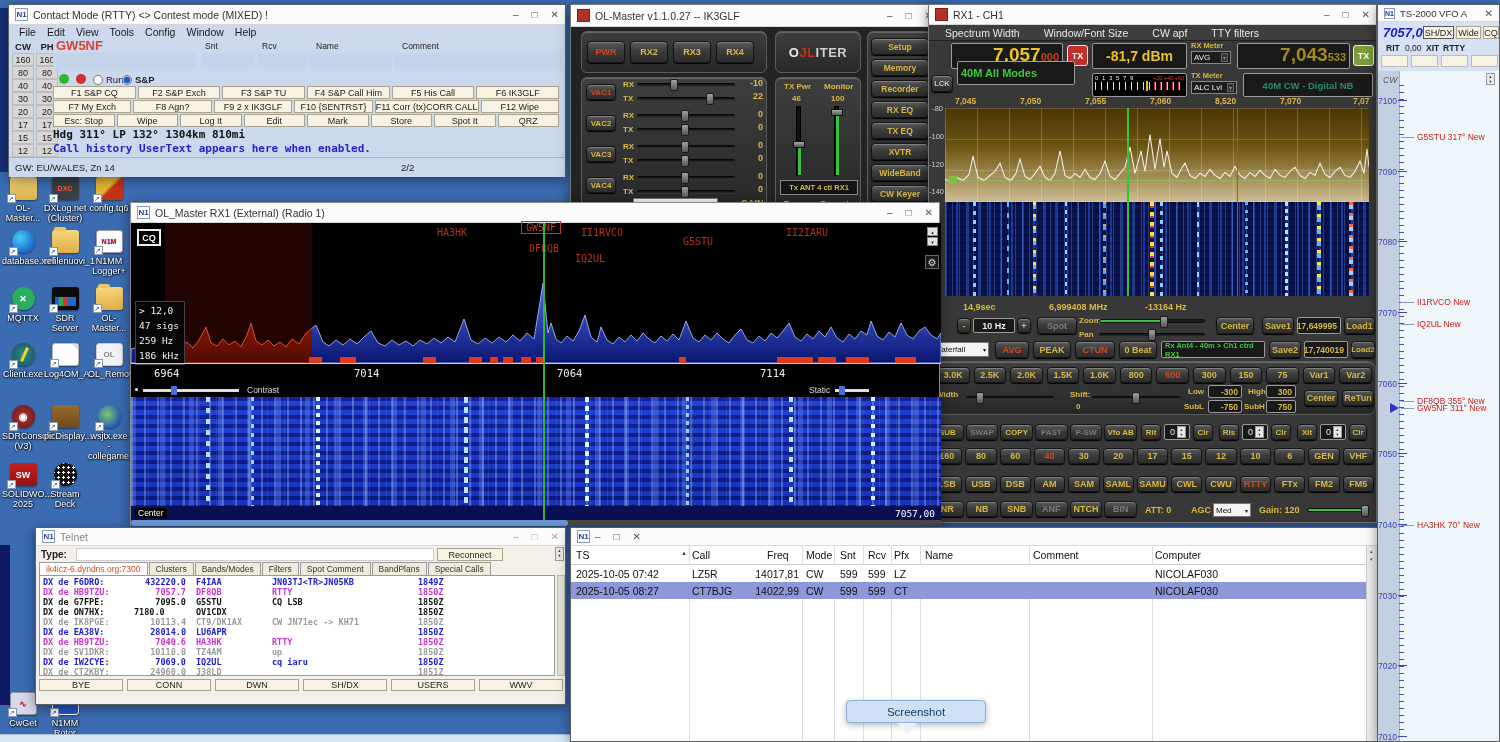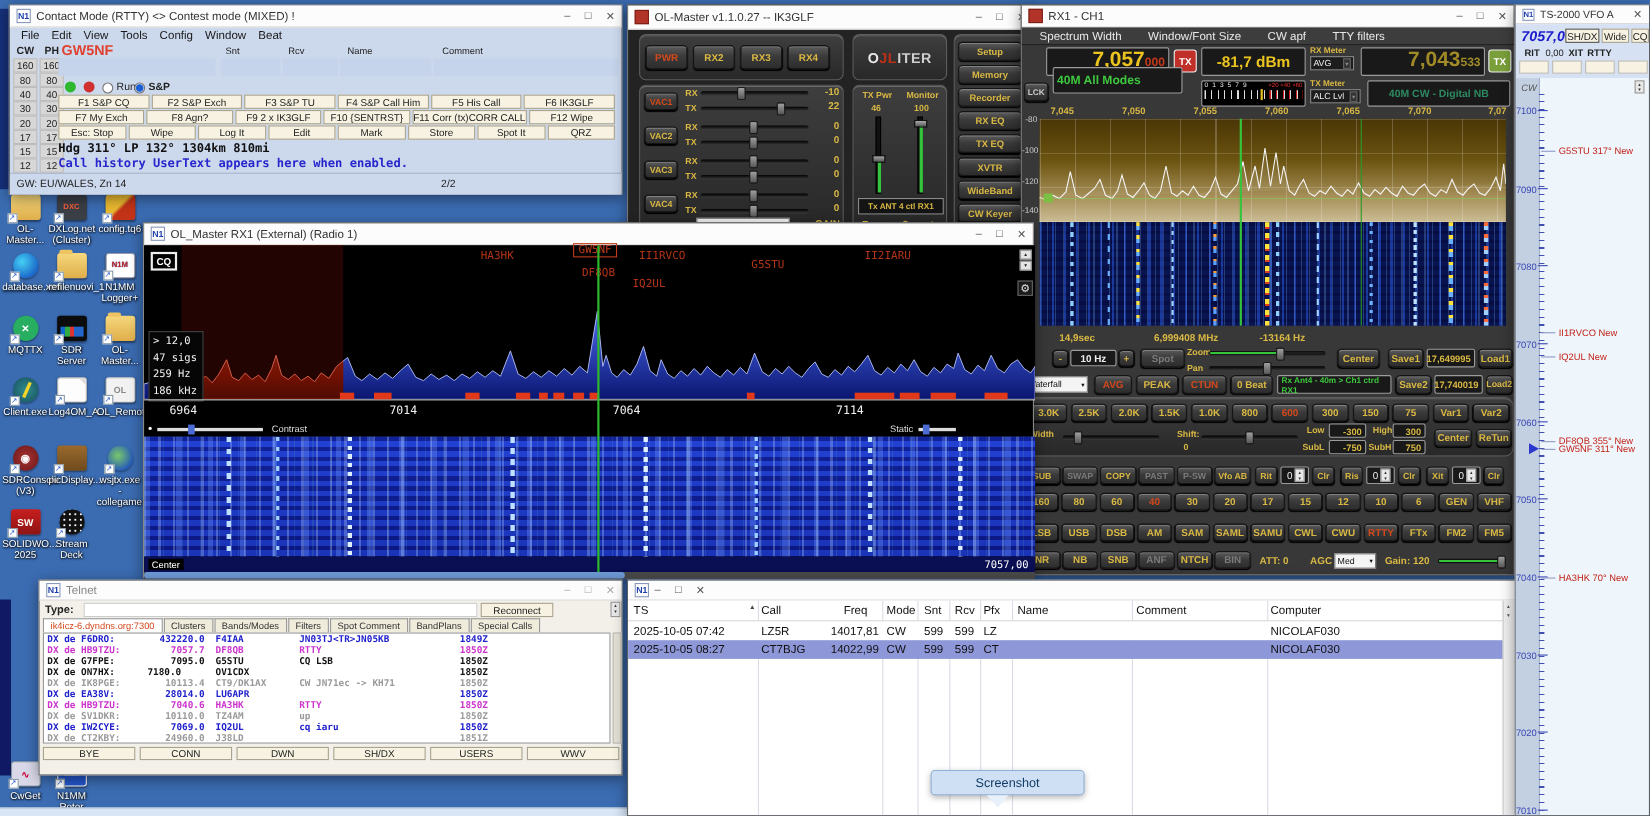--- a/index.html
+++ b/index.html
@@ -231,21 +231,21 @@
       </span>
   </div>
   <div class="a" style="left:0;top:20px;width:100%;height:13px;display:flex;gap:11px;padding-left:10px;align-items:center">
 
   <span class="mitem">File</span>
       <span class="mitem">Edit</span>
       <span class="mitem">View</span>
       <span class="mitem">Tools</span>
       <span class="mitem">Config</span>
       <span class="mitem">Window</span>
-      <span class="mitem">Beat</span>
+      <span class="mitem">Help</span>
     </div>
 
   <div class="a" style="left:3px;top:36px;display:flex;gap:2px">
     <span style="width:22px;text-align:center;font-weight:bold;font-size:9.5px">CW</span>
     <span style="width:22px;text-align:center;font-weight:bold;font-size:9.5px">PH</span>
   </div>
   <div class="a" style="left:3px;top:48px;display:flex;flex-direction:column;gap:0">
 
       <div style="display:flex;gap:2px;margin-bottom:0">
         <span class="bandcell">160</span>
@@ -525,21 +525,21 @@
     </div>
   <div class="seg" style="left:314px;top:68px;width:130px;height:24px;justify-content:center">
       <span style="font-size:9.5px;font-weight:bold;color:#2e8a62">40M CW - Digital NB</span>
     </div>
   <div>
 
   <span class="dtext" style="top: 91px; font-size: 8.5px; left: 26px;">7,045</span>
       <span class="dtext" style="top: 91px; font-size: 8.5px; left: 91px;">7,050</span>
       <span class="dtext" style="top: 91px; font-size: 8.5px; left: 156px;">7,055</span>
       <span class="dtext" style="top: 91px; font-size: 8.5px; left: 221px;">7,060</span>
-      <span class="dtext" style="top: 91px; font-size: 8.5px; left: 286px;">7,065</span>
+      <span class="dtext" style="top: 91px; font-size: 8.5px; left: 286px;">8,520</span>
       <span class="dtext" style="top: 91px; font-size: 8.5px; left: 351px;">7,070</span>
       <span class="dtext" style="top: 91px; font-size: 8.5px; left: 424px;">7,07</span>
     </div>
   <div>
 
   <span class="a" style="left: 0px; width: 14px; text-align: right; font-size: 7.5px; color: rgb(204, 204, 204); top: 99px;">-80</span>
       <span class="a" style="left: 0px; width: 14px; text-align: right; font-size: 7.5px; color: rgb(204, 204, 204); top: 127px;">-100</span>
       <span class="a" style="left: 0px; width: 14px; text-align: right; font-size: 7.5px; color: rgb(204, 204, 204); top: 155px;">-120</span>
       <span class="a" style="left: 0px; width: 14px; text-align: right; font-size: 7.5px; color: rgb(204, 204, 204); top: 182px;">-140</span>
     </div>

